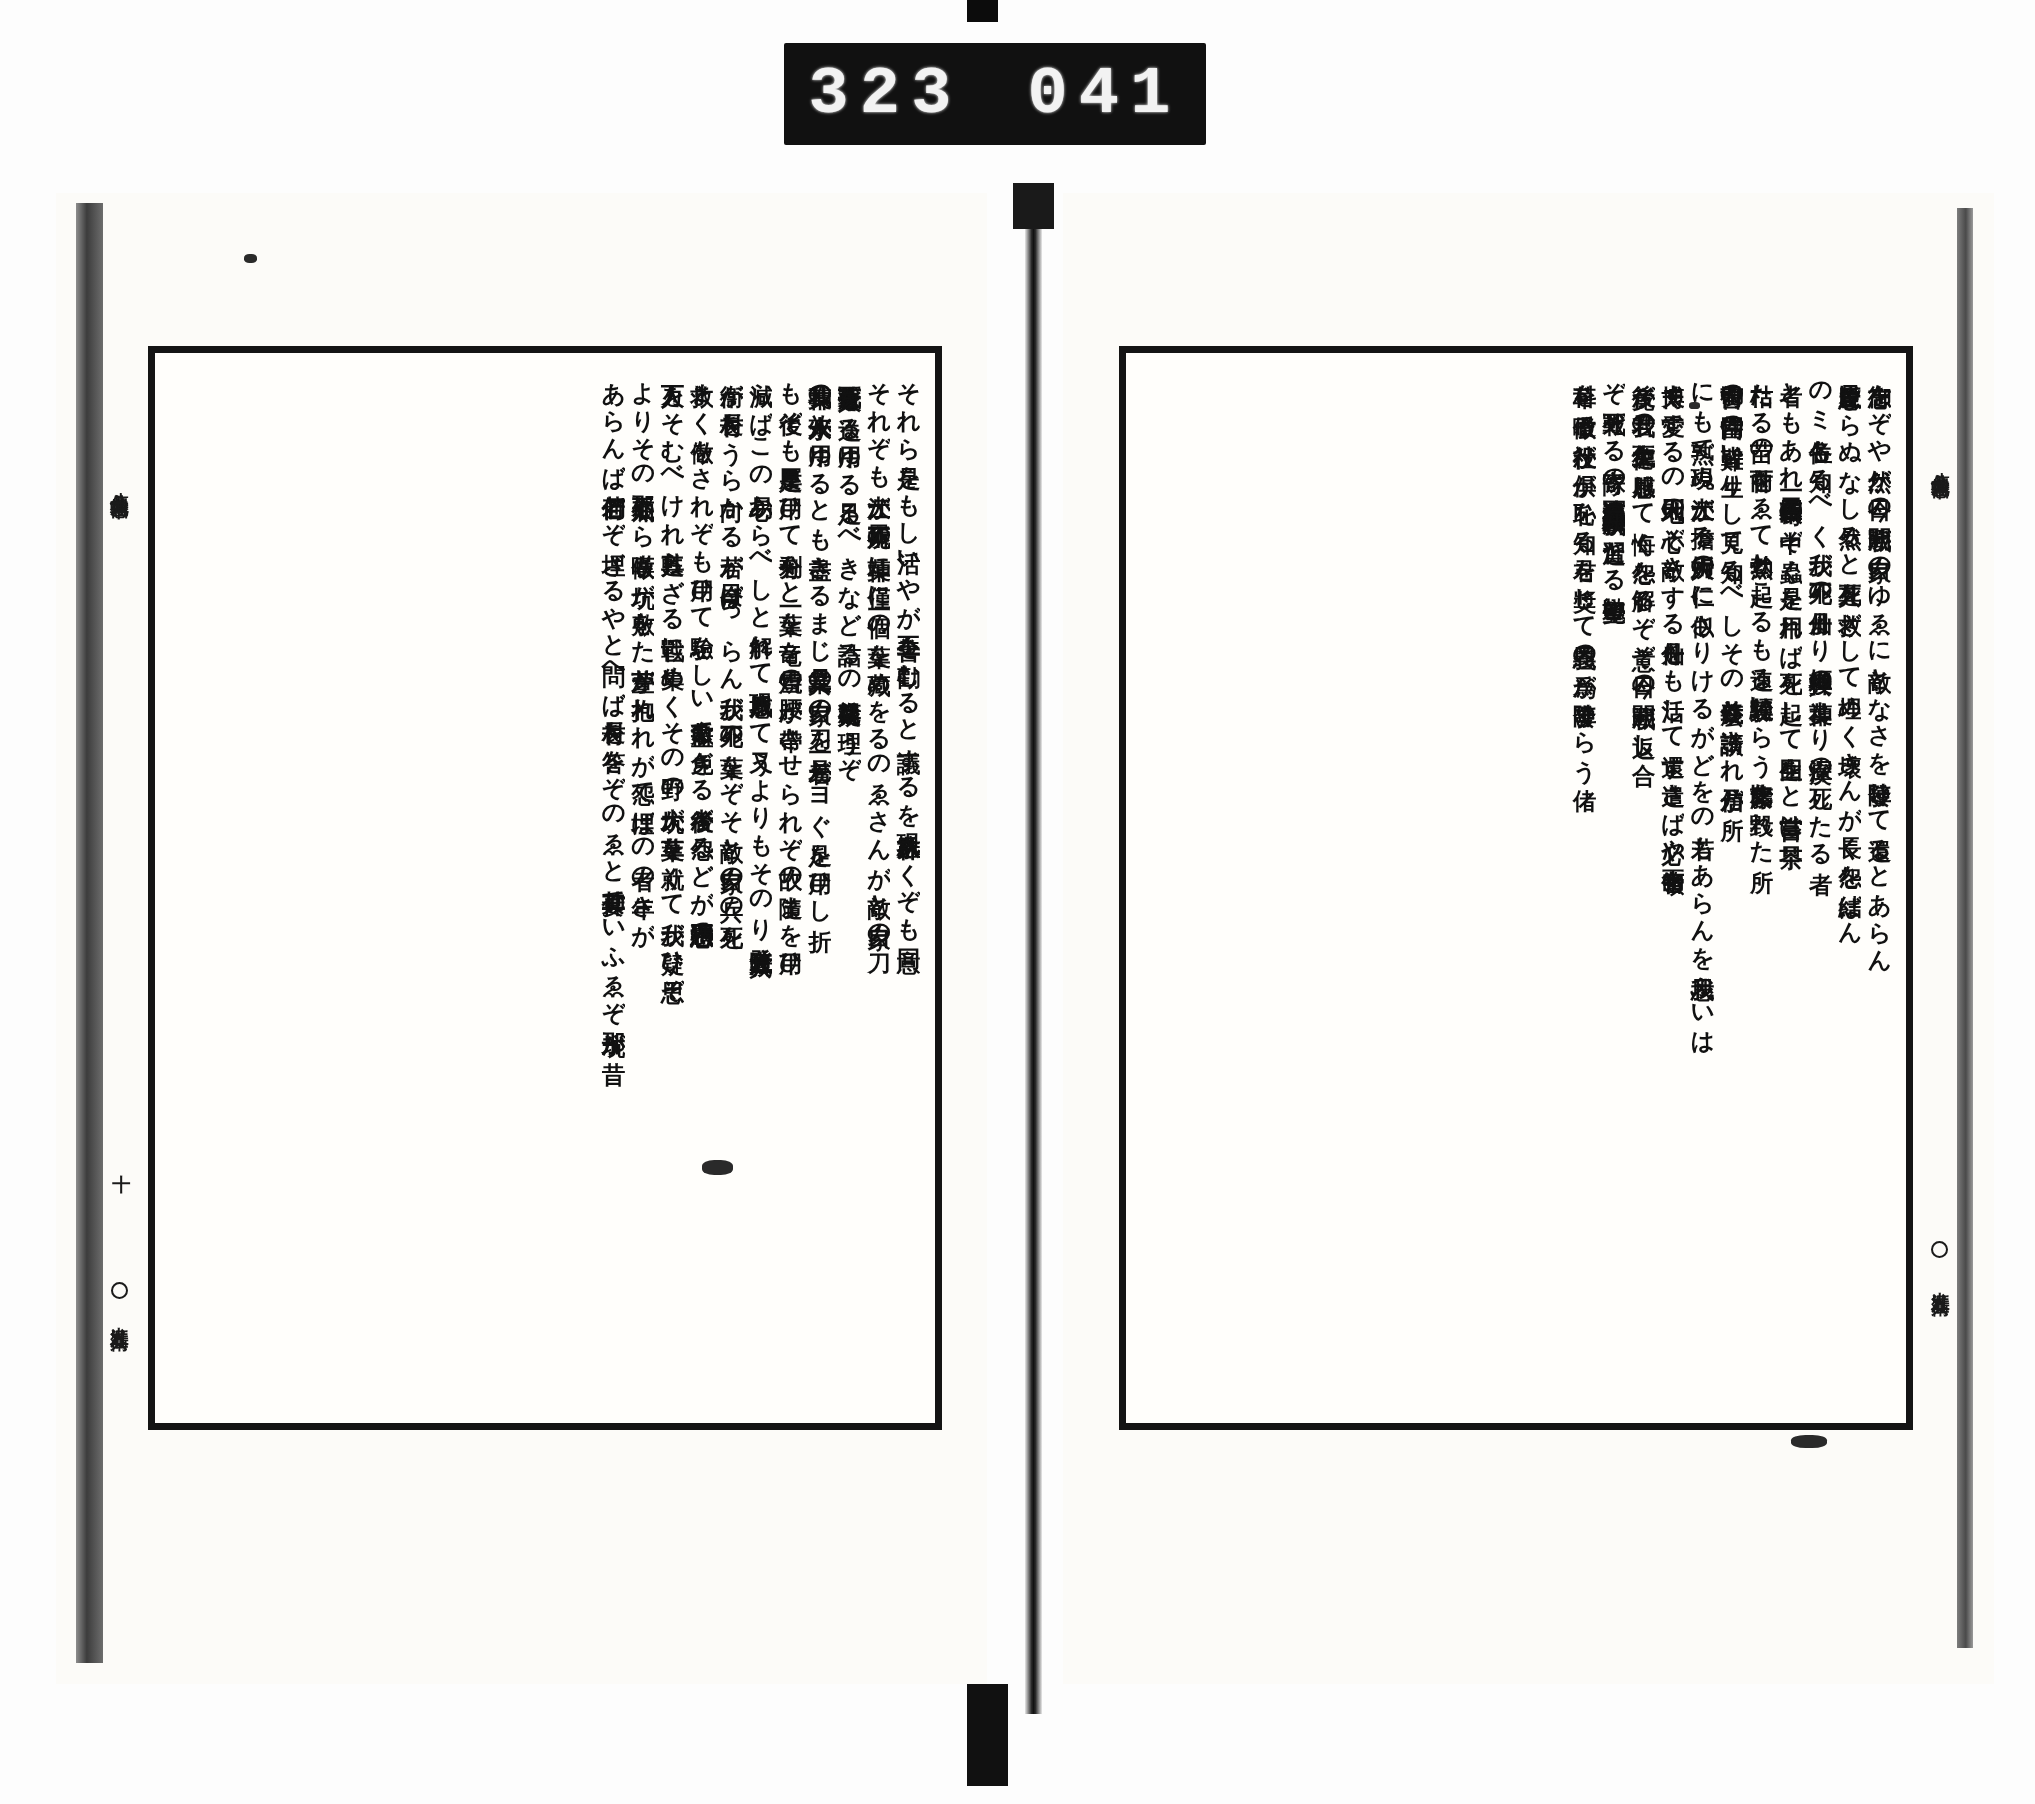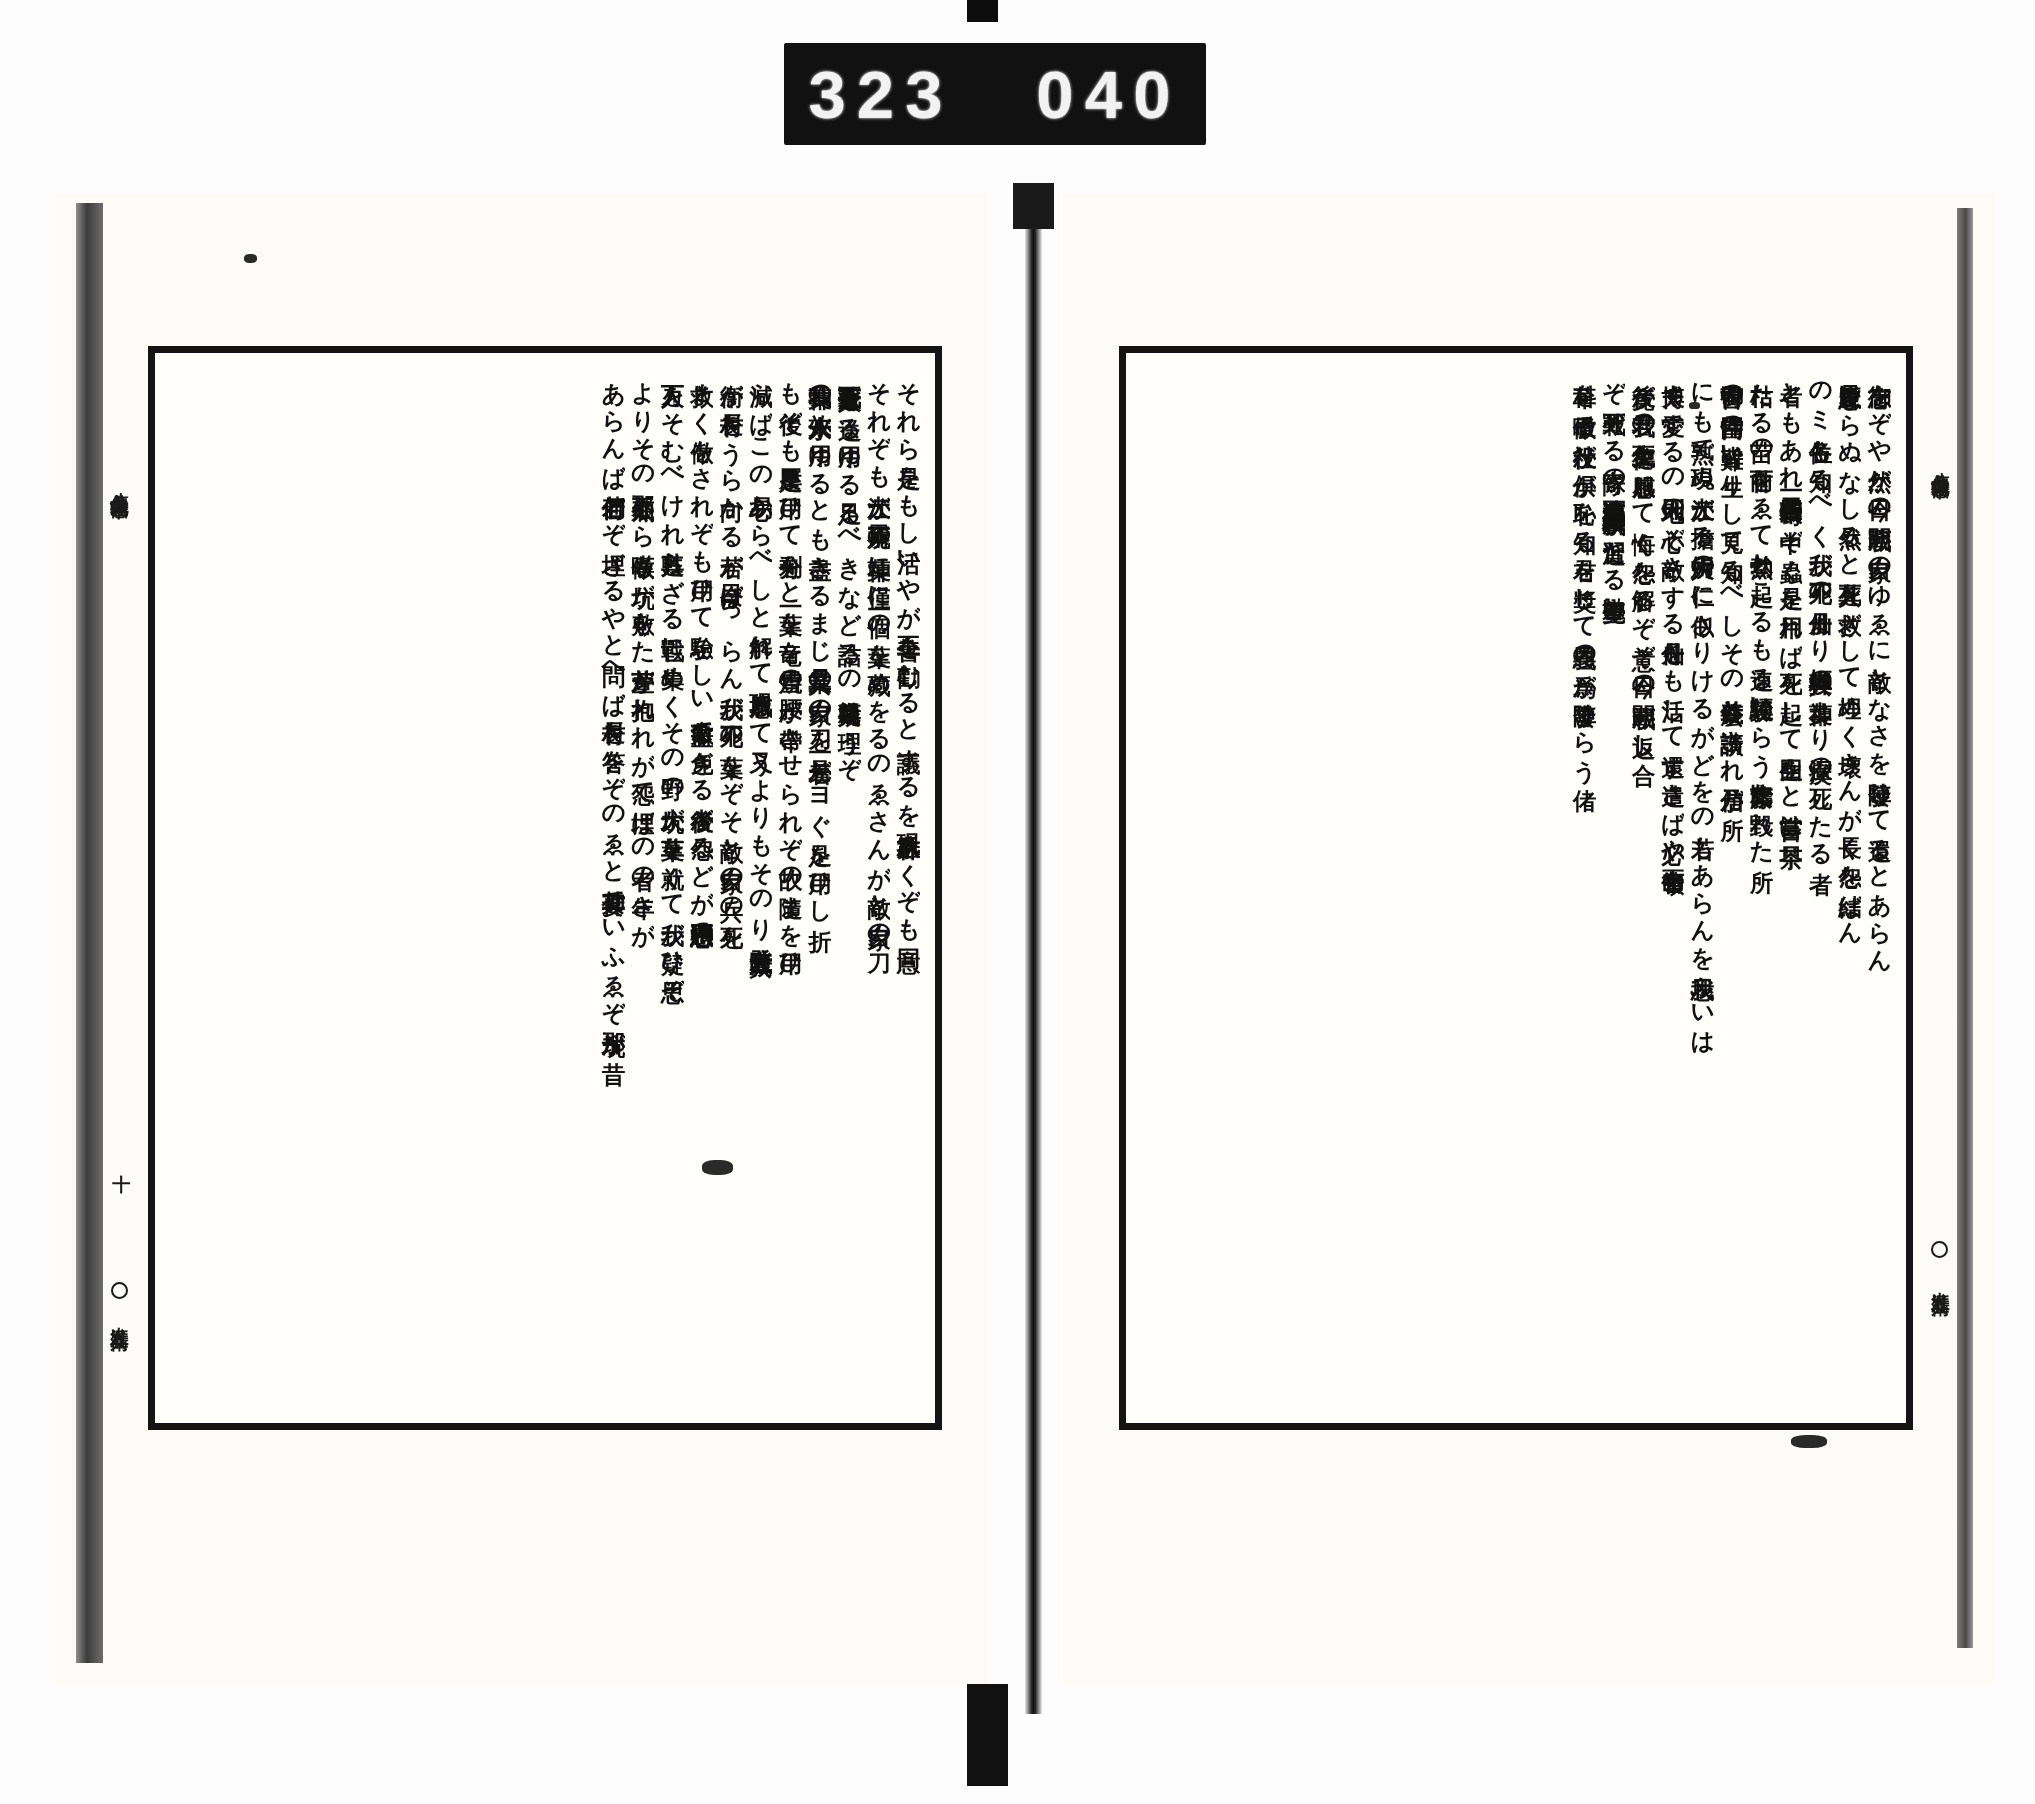--- a/index.html
+++ b/index.html
@@ -32,21 +32,21 @@
     position: absolute;
     left: 0; top: 0;
     width: 100%; height: 100%;
     display: flex;
     align-items: center;
     justify-content: space-between;
     padding: 0 24.4px;
     box-sizing: border-box;
   }
   .counter-num {
-    font-family: Liberation Sans, sans-serif;
+    font-family: Liberation Mono, monospace;
     color: #f2f2f2;
     font-size: 67px;
     letter-spacing: 11.2px;
     font-weight: 700;
     text-shadow: 0 0 3.1px #ffffff;
   }
   .counter-tickmark {
     position: absolute;
     left: 967px;
     top: 0px;
@@ -209,21 +209,21 @@
 </style>
 </head>
 <body>
 
 <div id="page">
 
   <div class="counter-tickmark"></div>
   <div class="counter-block">
     <div class="counter-inner">
       <span class="counter-num">323</span>
-      <span class="counter-num">040</span>
+      <span class="counter-num">041</span>
     </div>
   </div>
   <div class="edge-tick-bottom"></div>
 
   <div class="book">
 
     <div class="spine"></div>
     <div class="spine-top-block"></div>
 
     <div class="leaf right">

